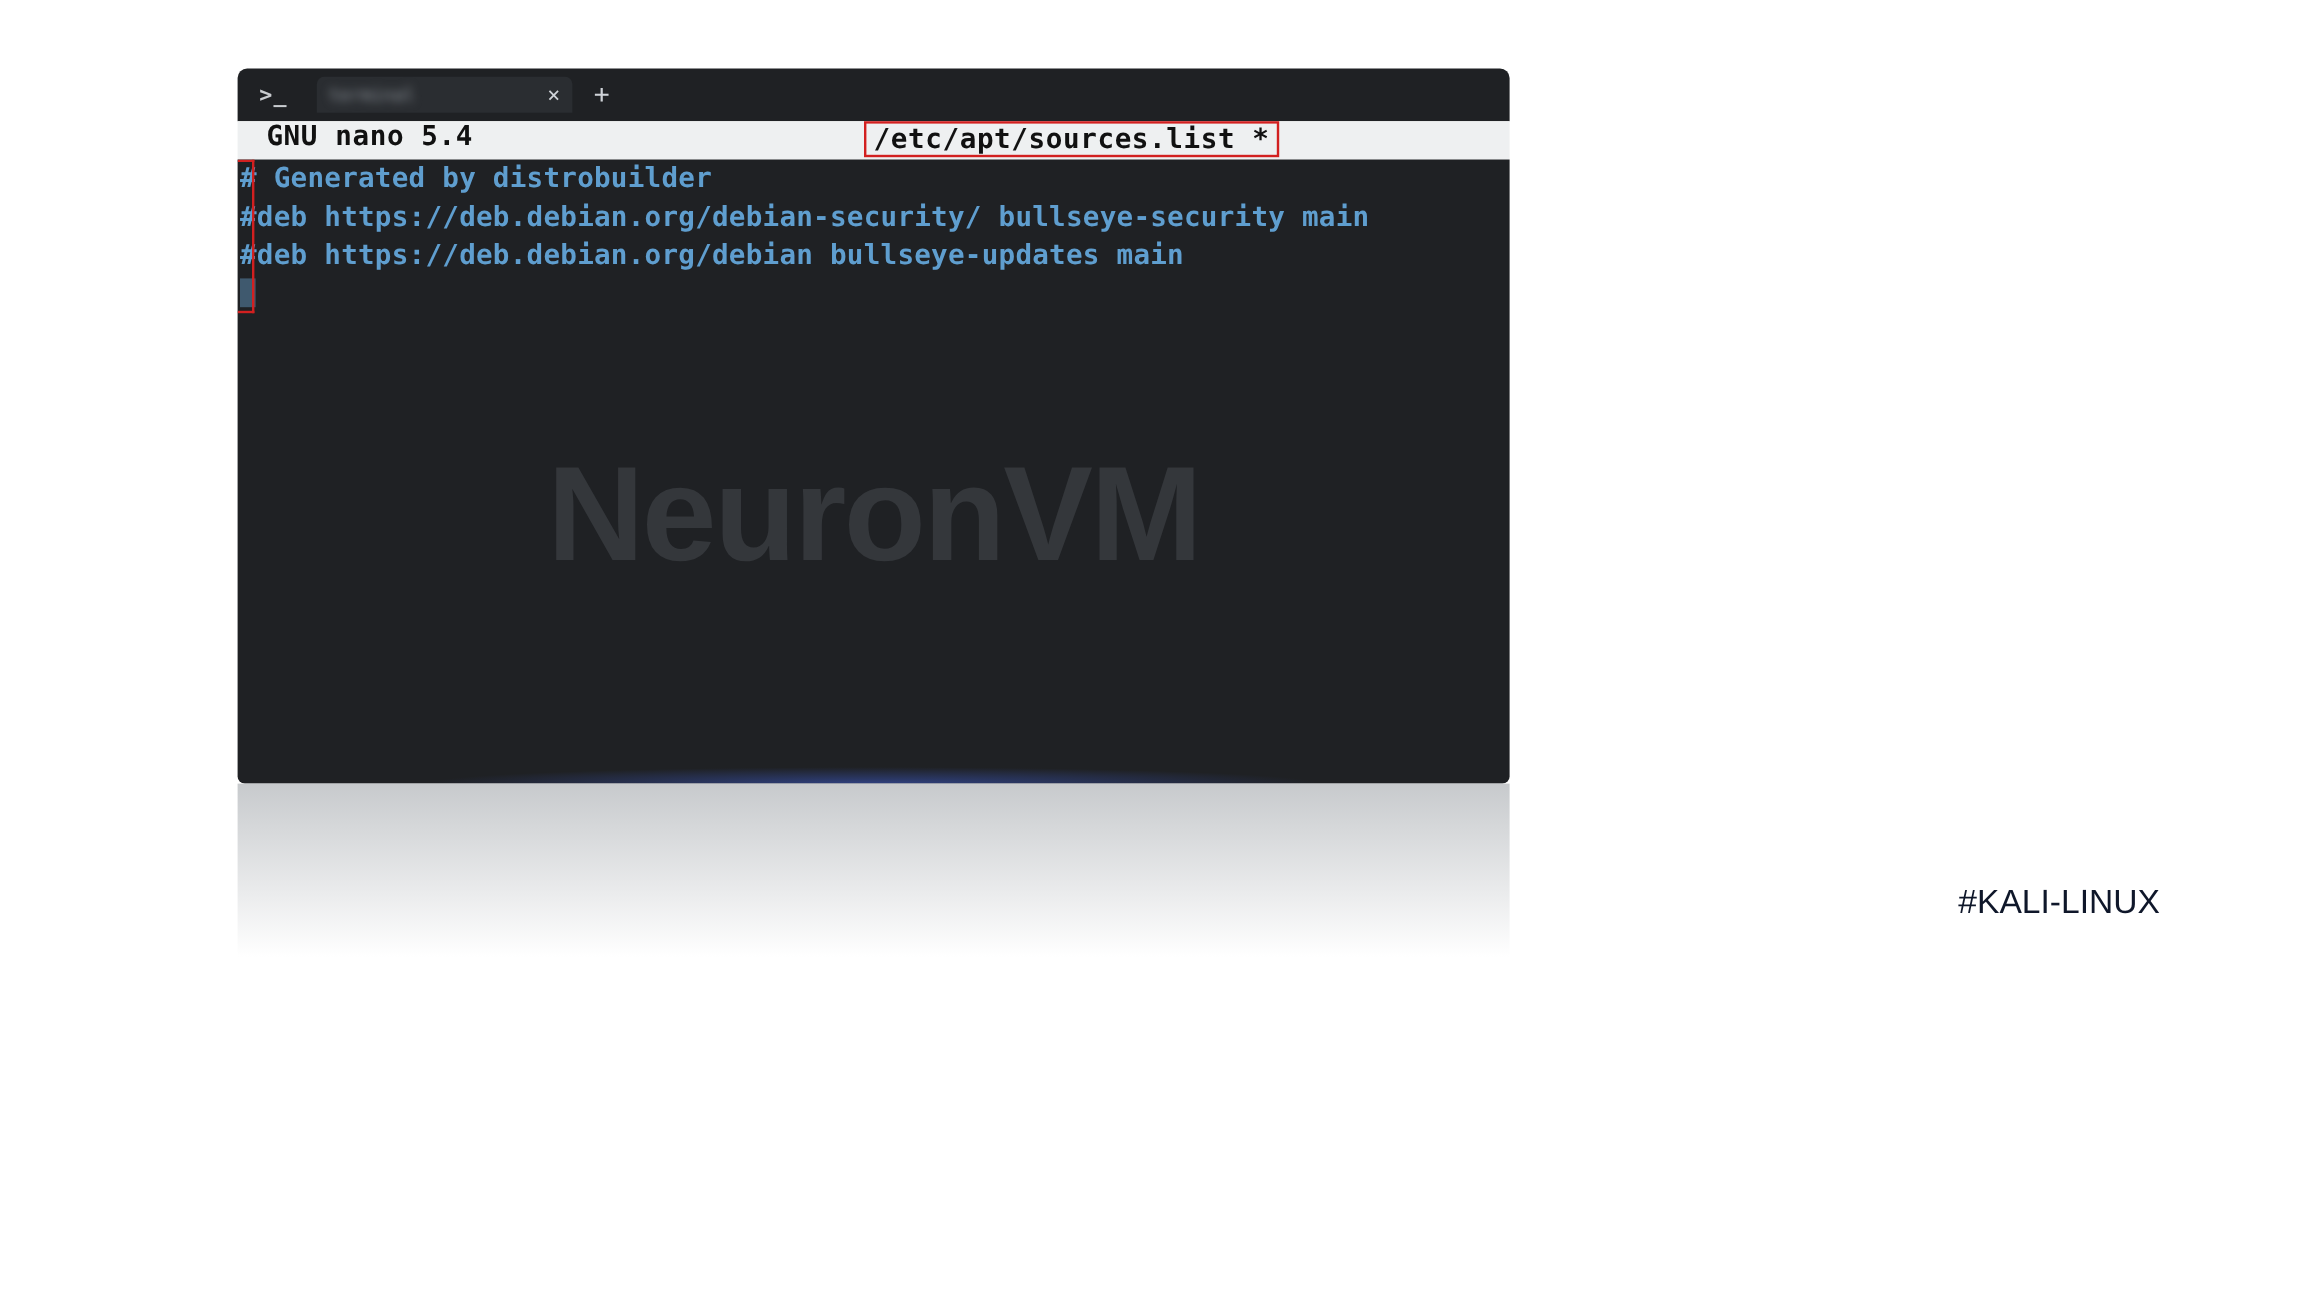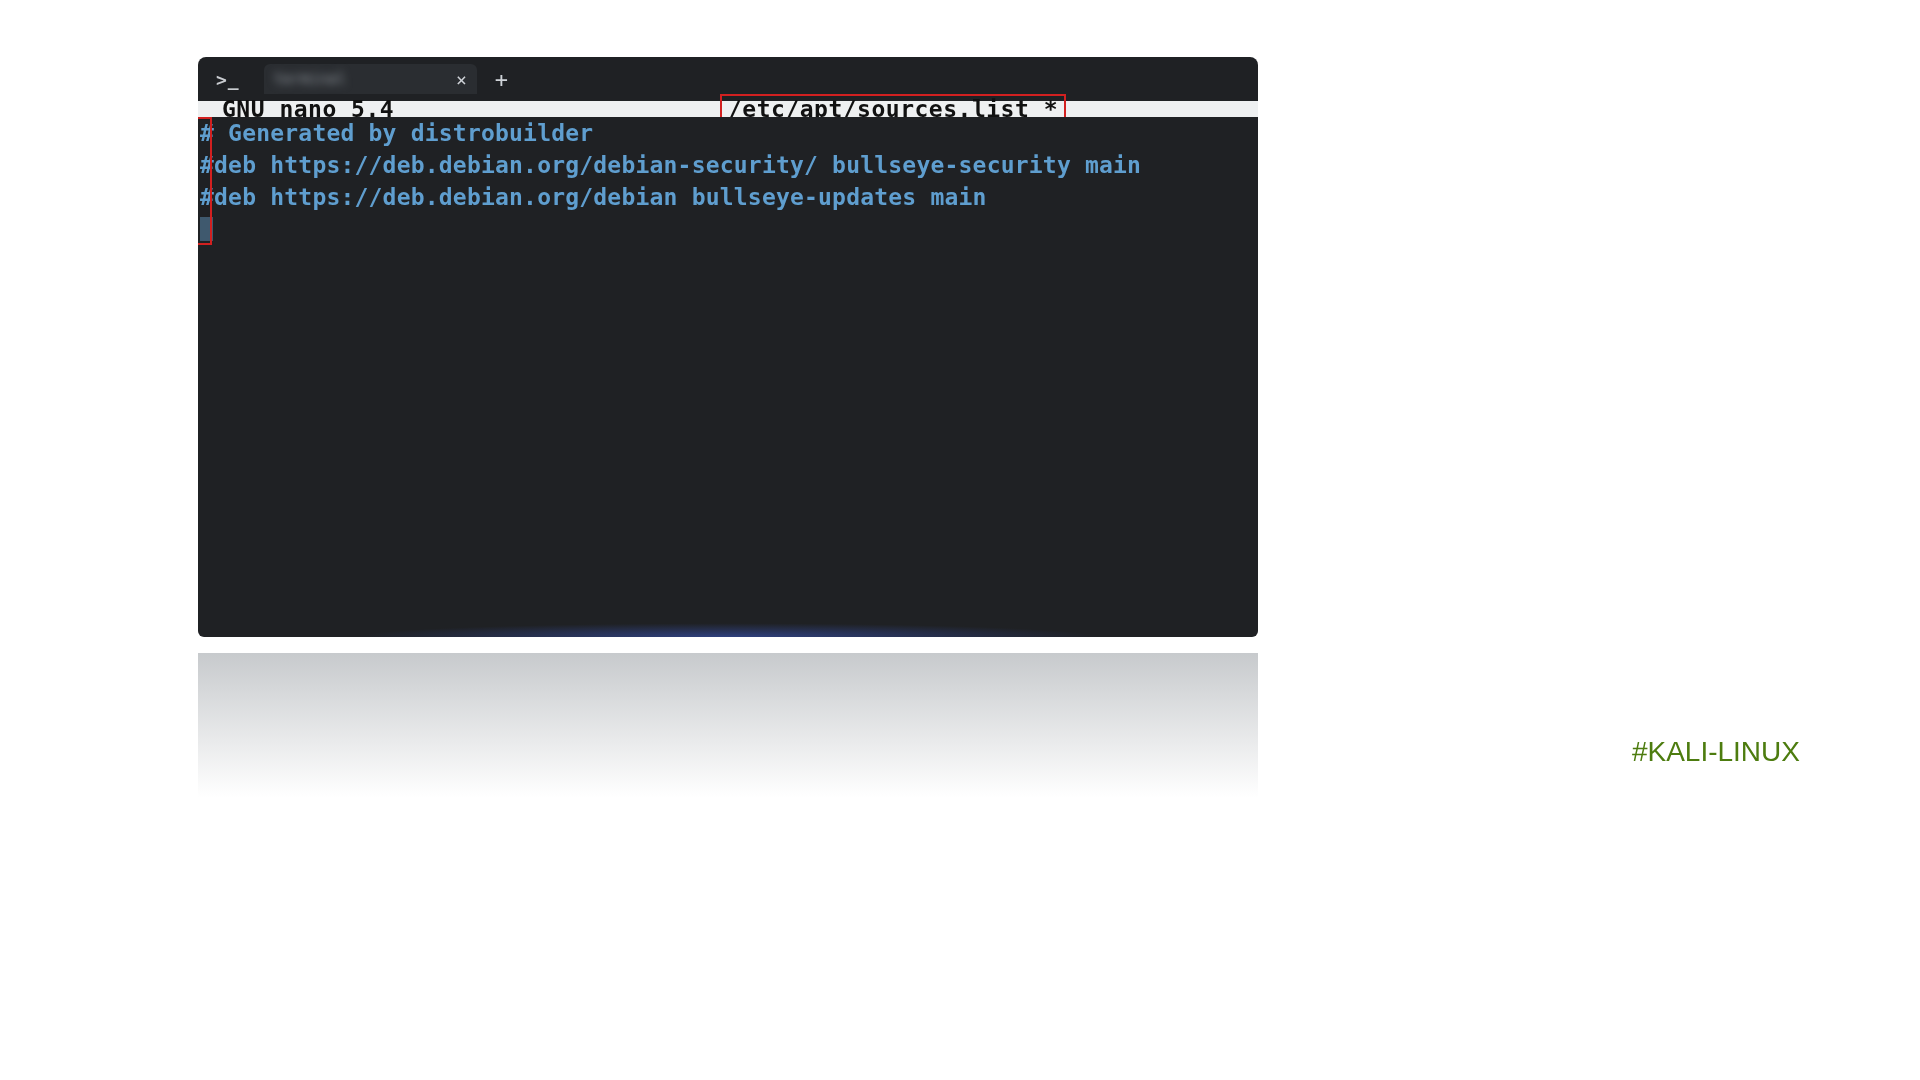--- a/index.html
+++ b/index.html
@@ -35,25 +35,25 @@
     align-items: center;
     padding: 0 10px;
     gap: 110px;
   }
   .tab-label { filter: blur(4px); color: #8e949b; font-size: 15px; }
   .tab-close { color: #cfd3d8; font-size: 18px; cursor: pointer; }
   .new-tab { color: #cfd3d8; font-size: 22px; margin-left: 18px; cursor: pointer; }
 
   .nano-header {
     width: 100%;
-    height: 16px;
+    height: 32px;
     background: #eef0f1;
     color: #111;
     display: flex;
-    align-items: center;
+    align-items: flex-start;
     font-size: 23px;
     font-weight: 600;
     padding: 0 12px 0 24px;
     letter-spacing: 0.5px;
   }
   .nano-title { flex: 0 0 auto; }
   .nano-gap { flex: 1 1 auto; }
   .nano-file {
     border: 2px solid #d22020;
     padding: 12px 6px;
@@ -129,21 +129,21 @@
     width: 1060px;
     height: 170px;
     background: linear-gradient(#c1c4c7, #ffffff 85%);
     opacity: 0.9;
   }
 
   .hashtag {
     position: absolute;
     right: 120px;
     top: 736px;
-    color: #4d7c0f;
+    color: #0f172a;
     font-family: "Segoe UI", Arial, sans-serif;
     font-size: 28px;
     font-weight: 500;
     text-align: right;
   }
 </style>
 </head>
 <body>
 
 <div class="stage">
@@ -158,20 +158,21 @@
   </div>
 
   <div class="nano-header">
     <span class="nano-title">GNU nano 5.4</span>
     <span class="nano-gap"></span>
     <span class="nano-file">/etc/apt/sources.list *</span>
     <span style="flex:0 0 180px"></span>
   </div>
 
   <div class="editor">
+    <div class="watermark">NeuronVM</div>
     <div class="editor-lines">
       <div class="line"># Generated by distrobuilder</div>
       <div class="line">#deb https://deb.debian.org/debian-security/ bullseye-security main</div>
       <div class="line">#deb https://deb.debian.org/debian bullseye-updates main</div>
       <div class="line"><span class="cursor-block"></span></div>
     </div>
     <div class="hl-box"></div>
     <div class="bottom-glow"></div>
   </div>
 

